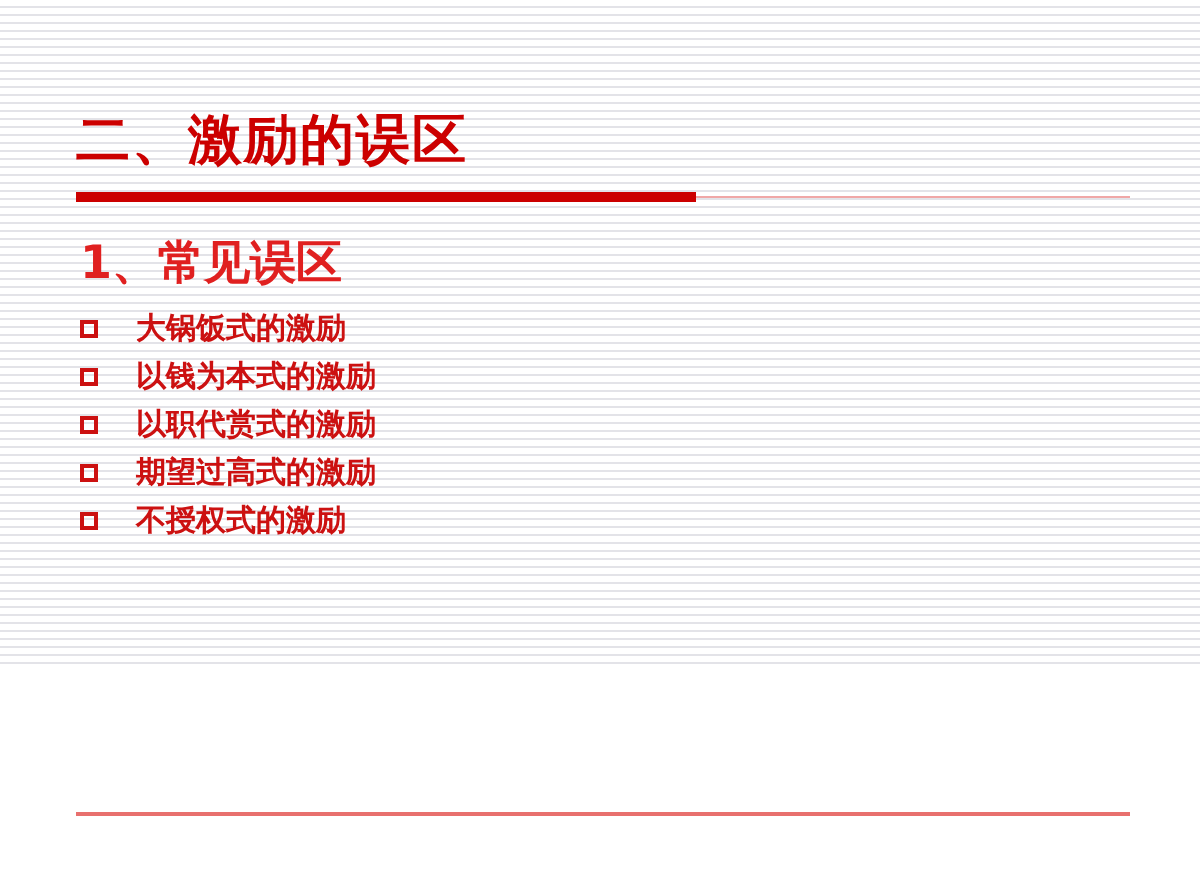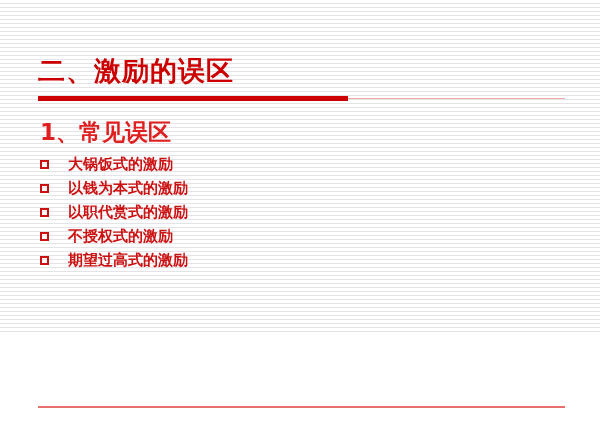--- a/index.html
+++ b/index.html
@@ -148,23 +148,23 @@
     <li>
       <span class="marker"></span>
       <span class="text">以钱为本式的激励</span>
     </li>
     <li>
       <span class="marker"></span>
       <span class="text">以职代赏式的激励</span>
     </li>
     <li>
       <span class="marker"></span>
-      <span class="text">不授权式的激励</span>
+      <span class="text">期望过高式的激励</span>
     </li>
     <li>
       <span class="marker"></span>
-      <span class="text">期望过高式的激励</span>
+      <span class="text">不授权式的激励</span>
     </li>
   </ul>
 
   <div id="bottom-rule"></div>
 
 </div>
 
 </body></html>

